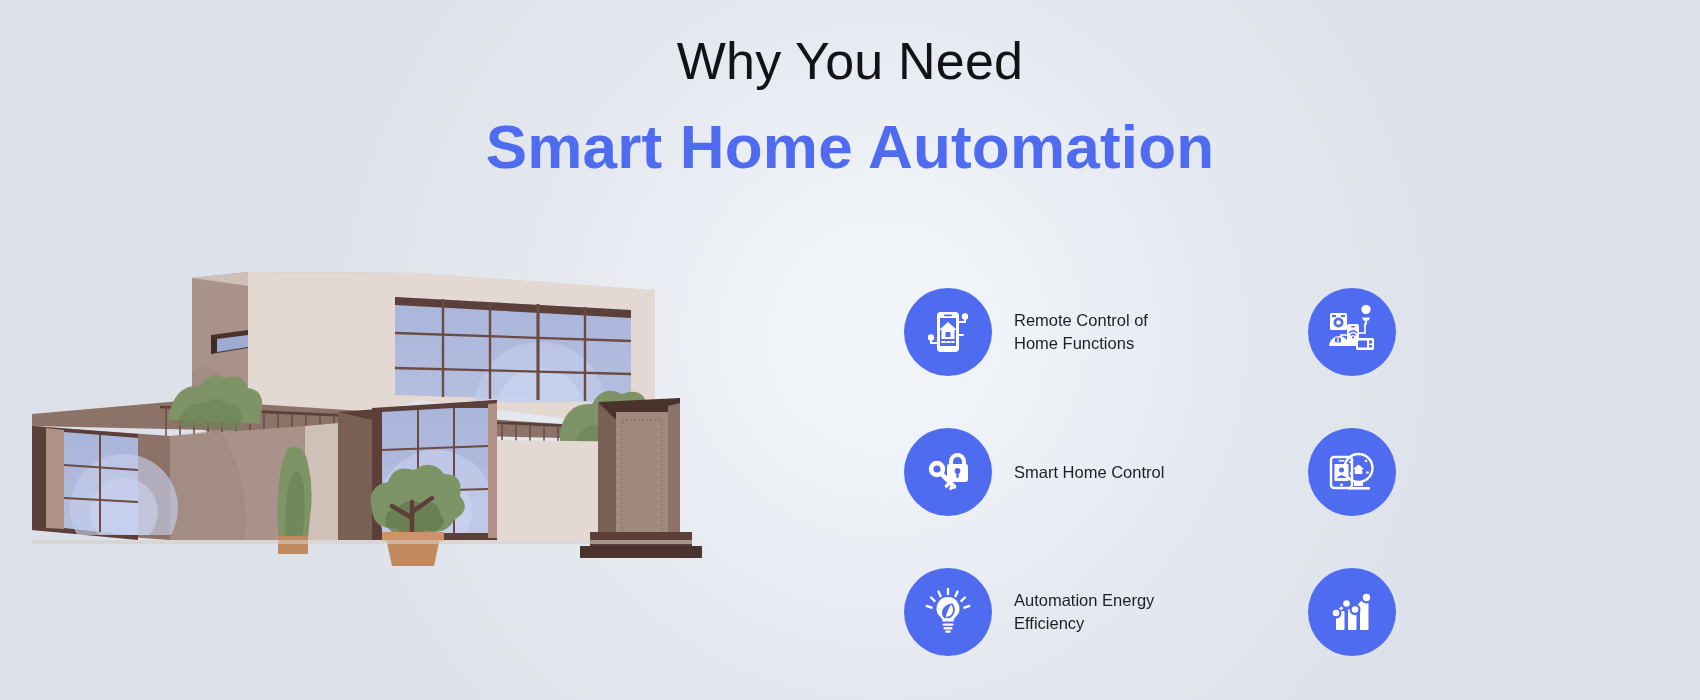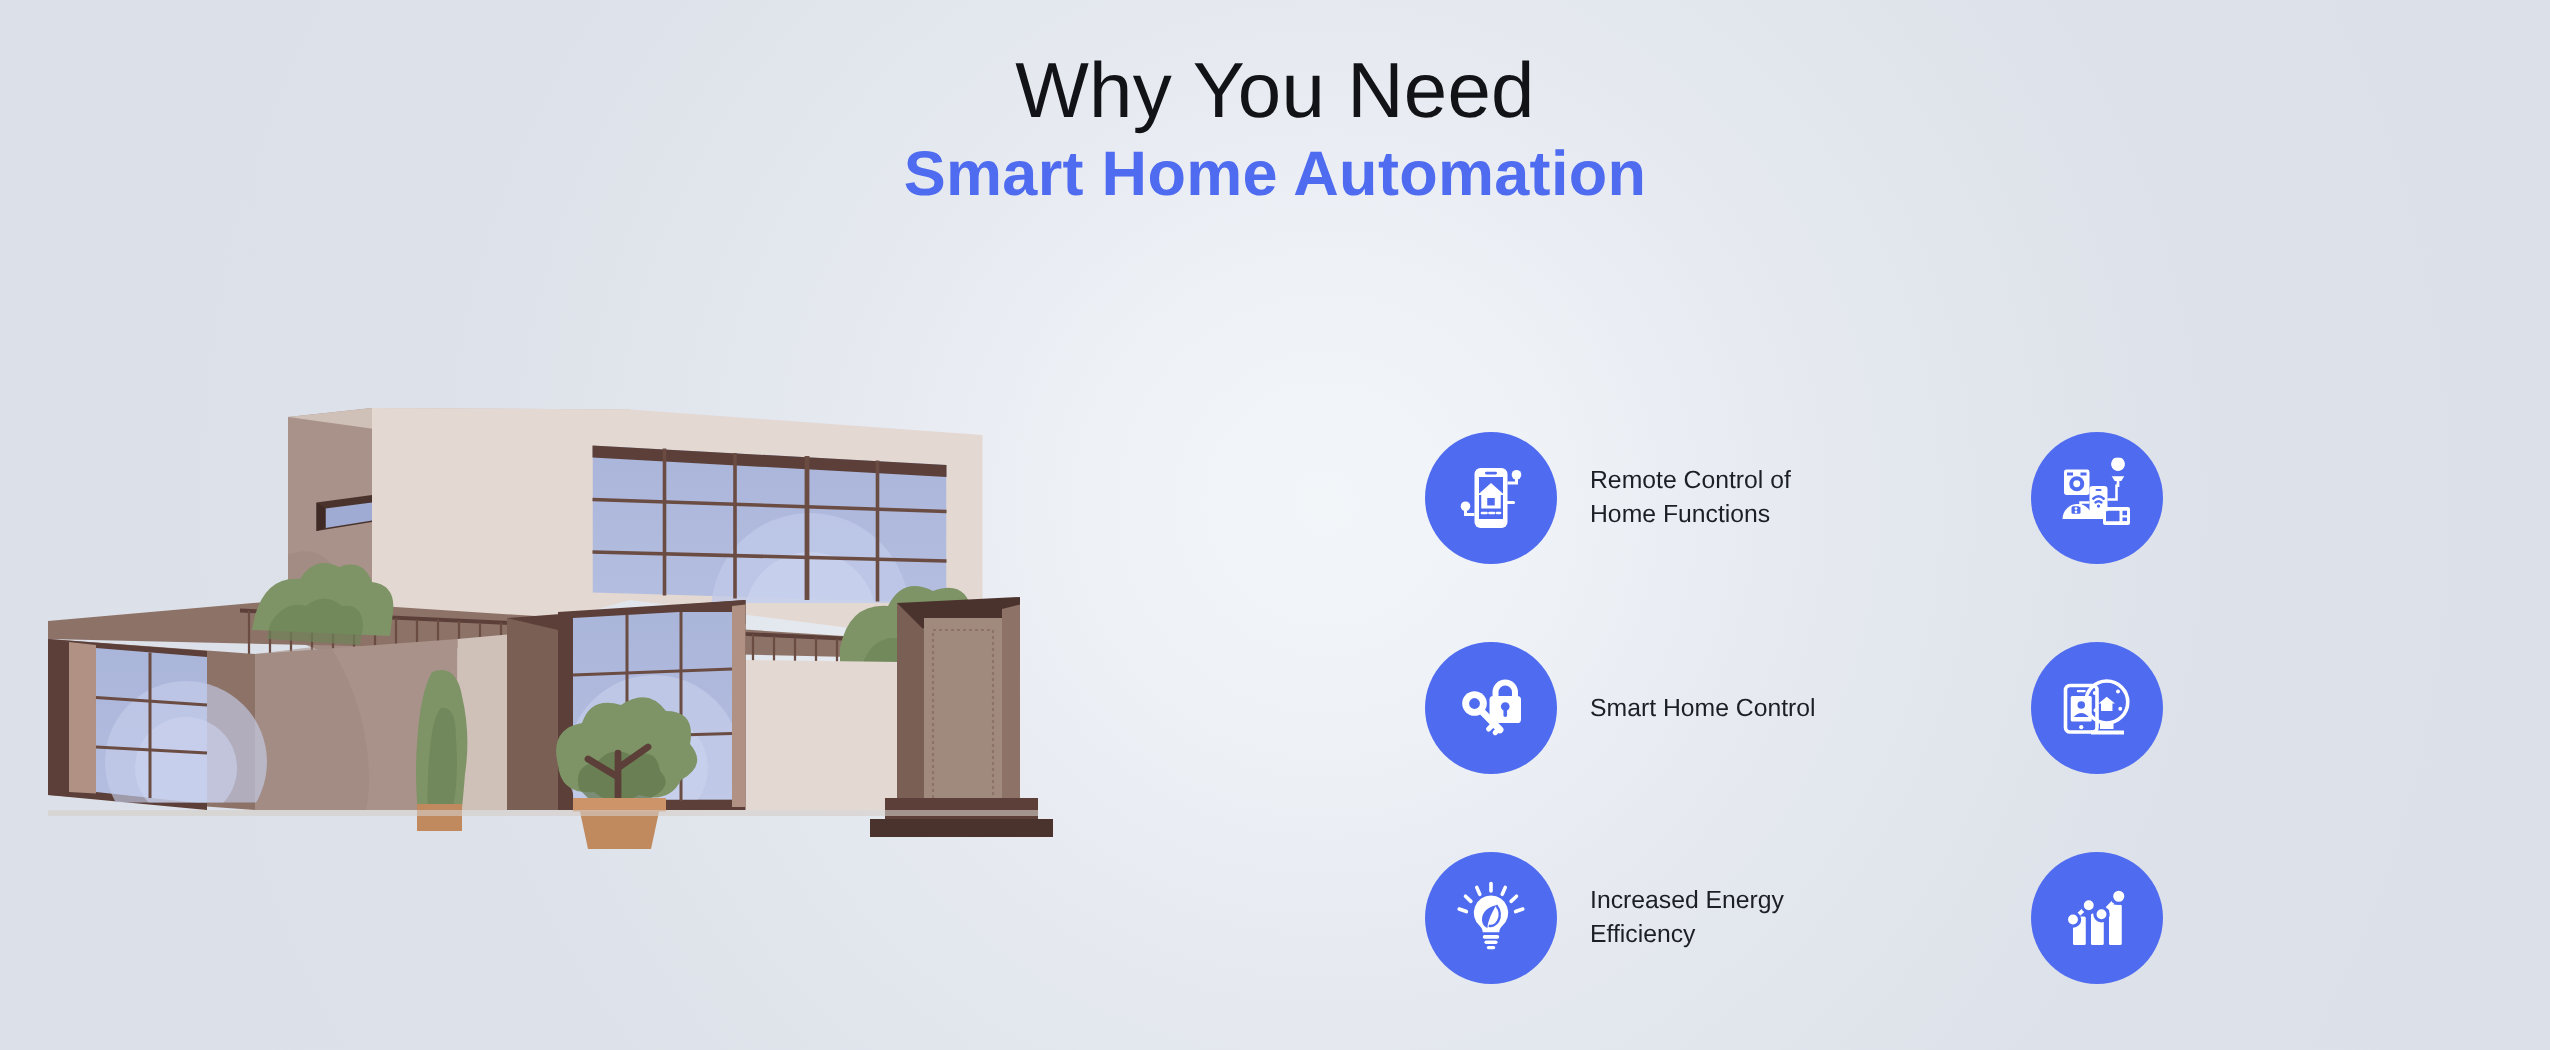--- a/index.html
+++ b/index.html
@@ -24,32 +24,33 @@
     pointer-events:none;
   }
   .hl-line1, .hl-line3 {
     font-size:52px;
     font-weight:400;
     color:#111317;
     letter-spacing:0.2px;
     line-height:1.12;
   }
   .hl-line2 {
-    font-size:42px;
+    font-size:62px;
     font-weight:700;
     color:#4f6bf0;
     letter-spacing:0.2px;
     line-height:1.22;
+    margin-top:19px;
   }
   .headline-block { display:inline-block; }
 
   
   .features {
     position:absolute;
-    left:950px; top:262px;
+    left:904px; top:262px;
     width:700px;
     display:grid;
     grid-template-columns:400px 300px;
     grid-auto-rows:140px;
     column-gap:4px;
   }
   .feature { display:flex; align-items:center; }
   .f-icon {
     width:88px; height:88px;
     border-radius:50%;
@@ -374,21 +375,21 @@
           <path d="M27 12 a11.5 11.5 0 0 1 7.6 20.1 c-1.4 1.3 -2 2.6 -2.1 4.4 h-11 c-0.1 -1.8 -0.7 -3.1 -2.1 -4.4 A11.5 11.5 0 0 1 27 12 z" fill="#fff"></path>
 
           <path d="M30.5 18.5 c-6 1 -9.5 5 -9.5 9.5 c0 3 1.6 5 3.6 5.6 c0.4 -4.6 2.6 -9.6 5.9 -15.1 z" fill="#4f6bf0"></path>
           <path d="M30.5 18.5 c2.6 3.2 3 7.4 1.2 10.6 c-1.4 2.5 -4 3.6 -6.2 3.1" stroke="#4f6bf0" stroke-width="1.7" fill="none"></path>
 
           <rect x="21.5" y="38.4" width="11" height="2.4" rx="1.2" fill="#fff"></rect>
           <rect x="22.6" y="42" width="8.8" height="2.4" rx="1.2" fill="#fff"></rect>
           <rect x="24.2" y="45.6" width="5.6" height="2.2" rx="1.1" fill="#fff"></rect>
         </svg>
       </div>
-      <div class="f-label">Increased Energy
+      <div class="f-label">Automation Energy
 Efficiency</div>
     </div>
 
     <div class="feature col-right">
       <div class="f-icon">
         <svg width="54" height="54" viewBox="0 0 54 54" fill="none">
 
           <rect x="11" y="26" width="8.5" height="19" rx="1" fill="#fff"></rect>
           <rect x="23" y="24" width="8.5" height="21" rx="1" fill="#fff"></rect>
           <rect x="35" y="18" width="8.5" height="27" rx="1" fill="#fff"></rect>

